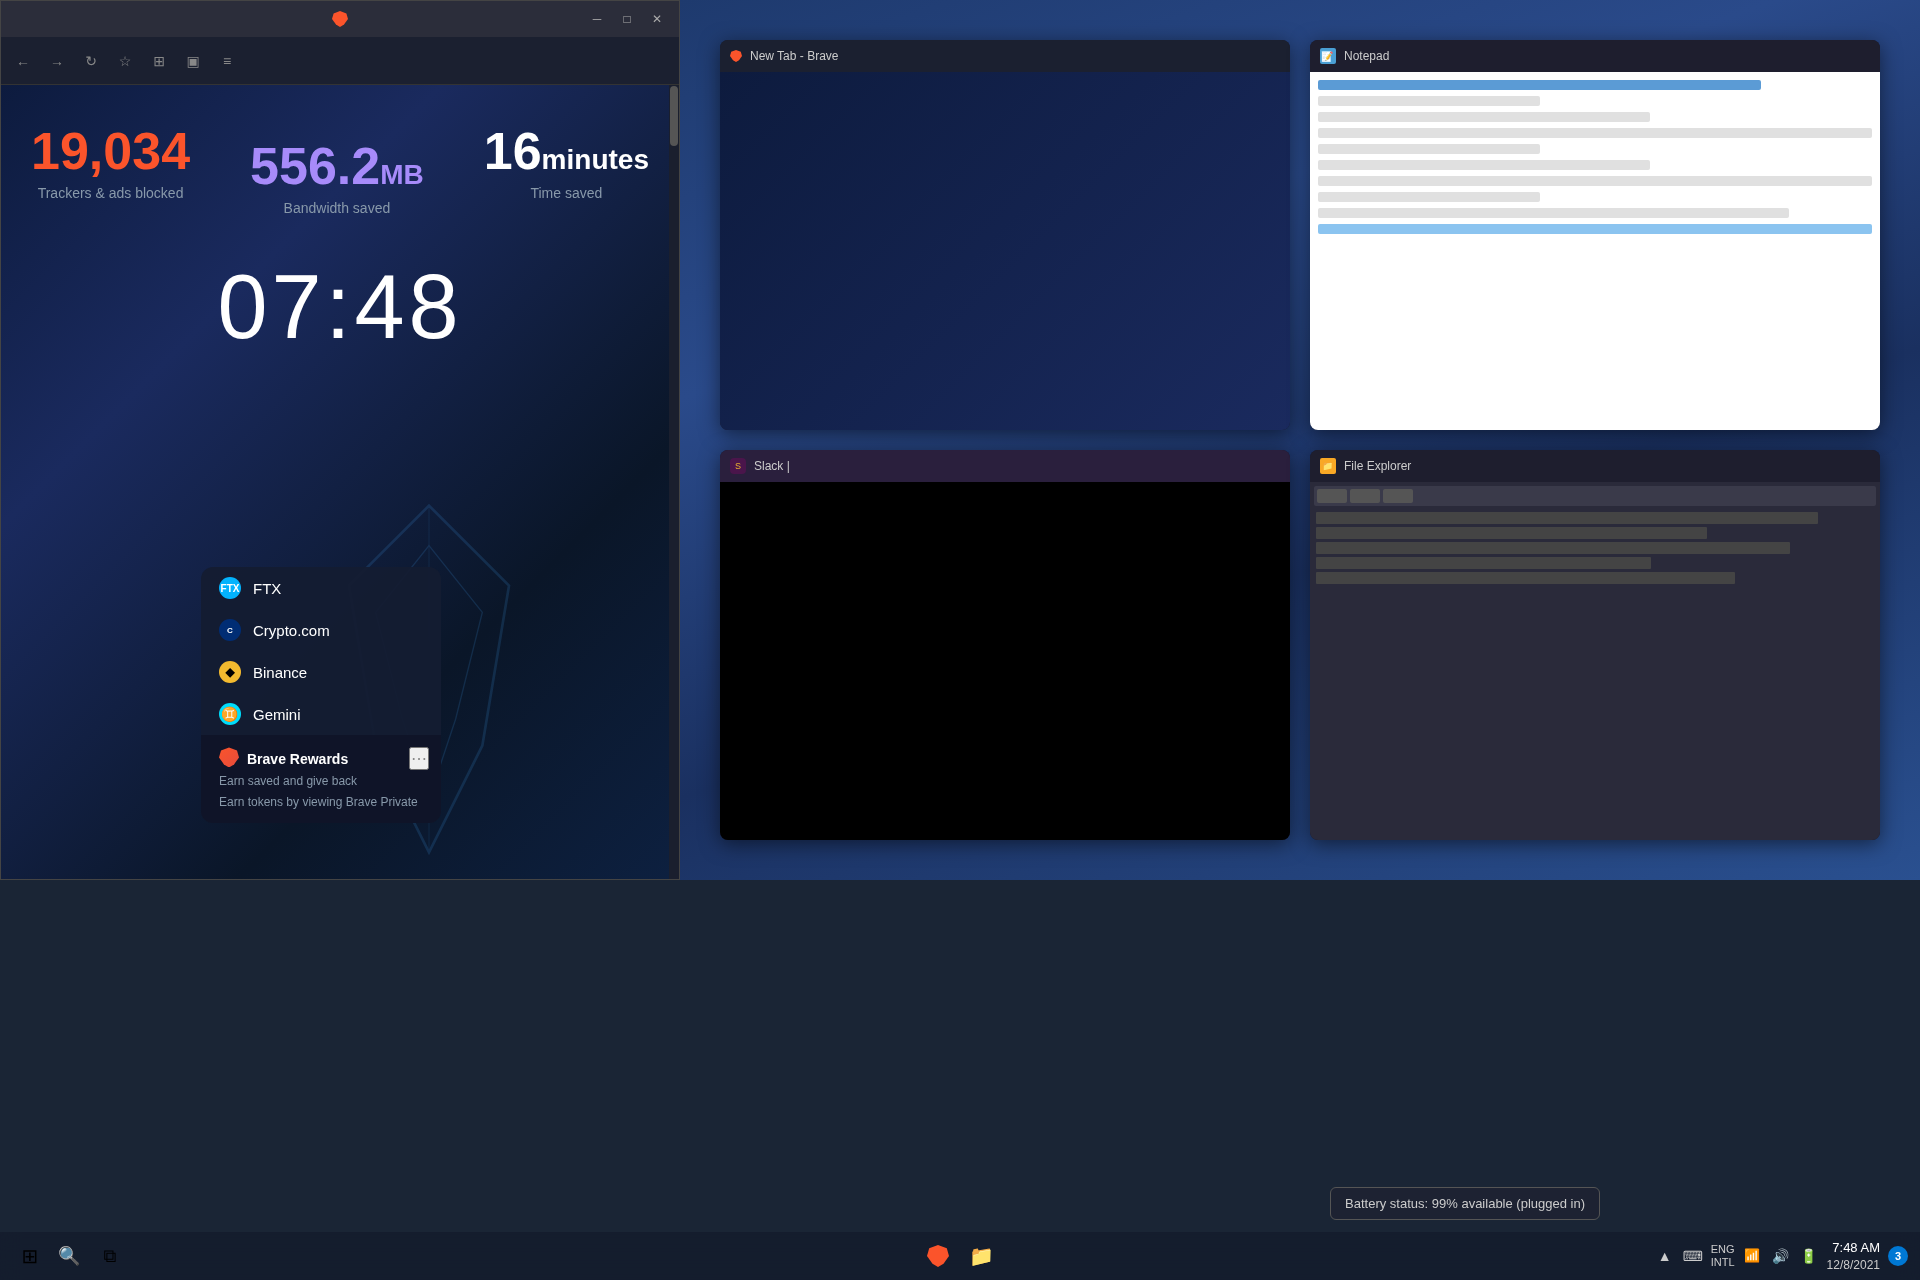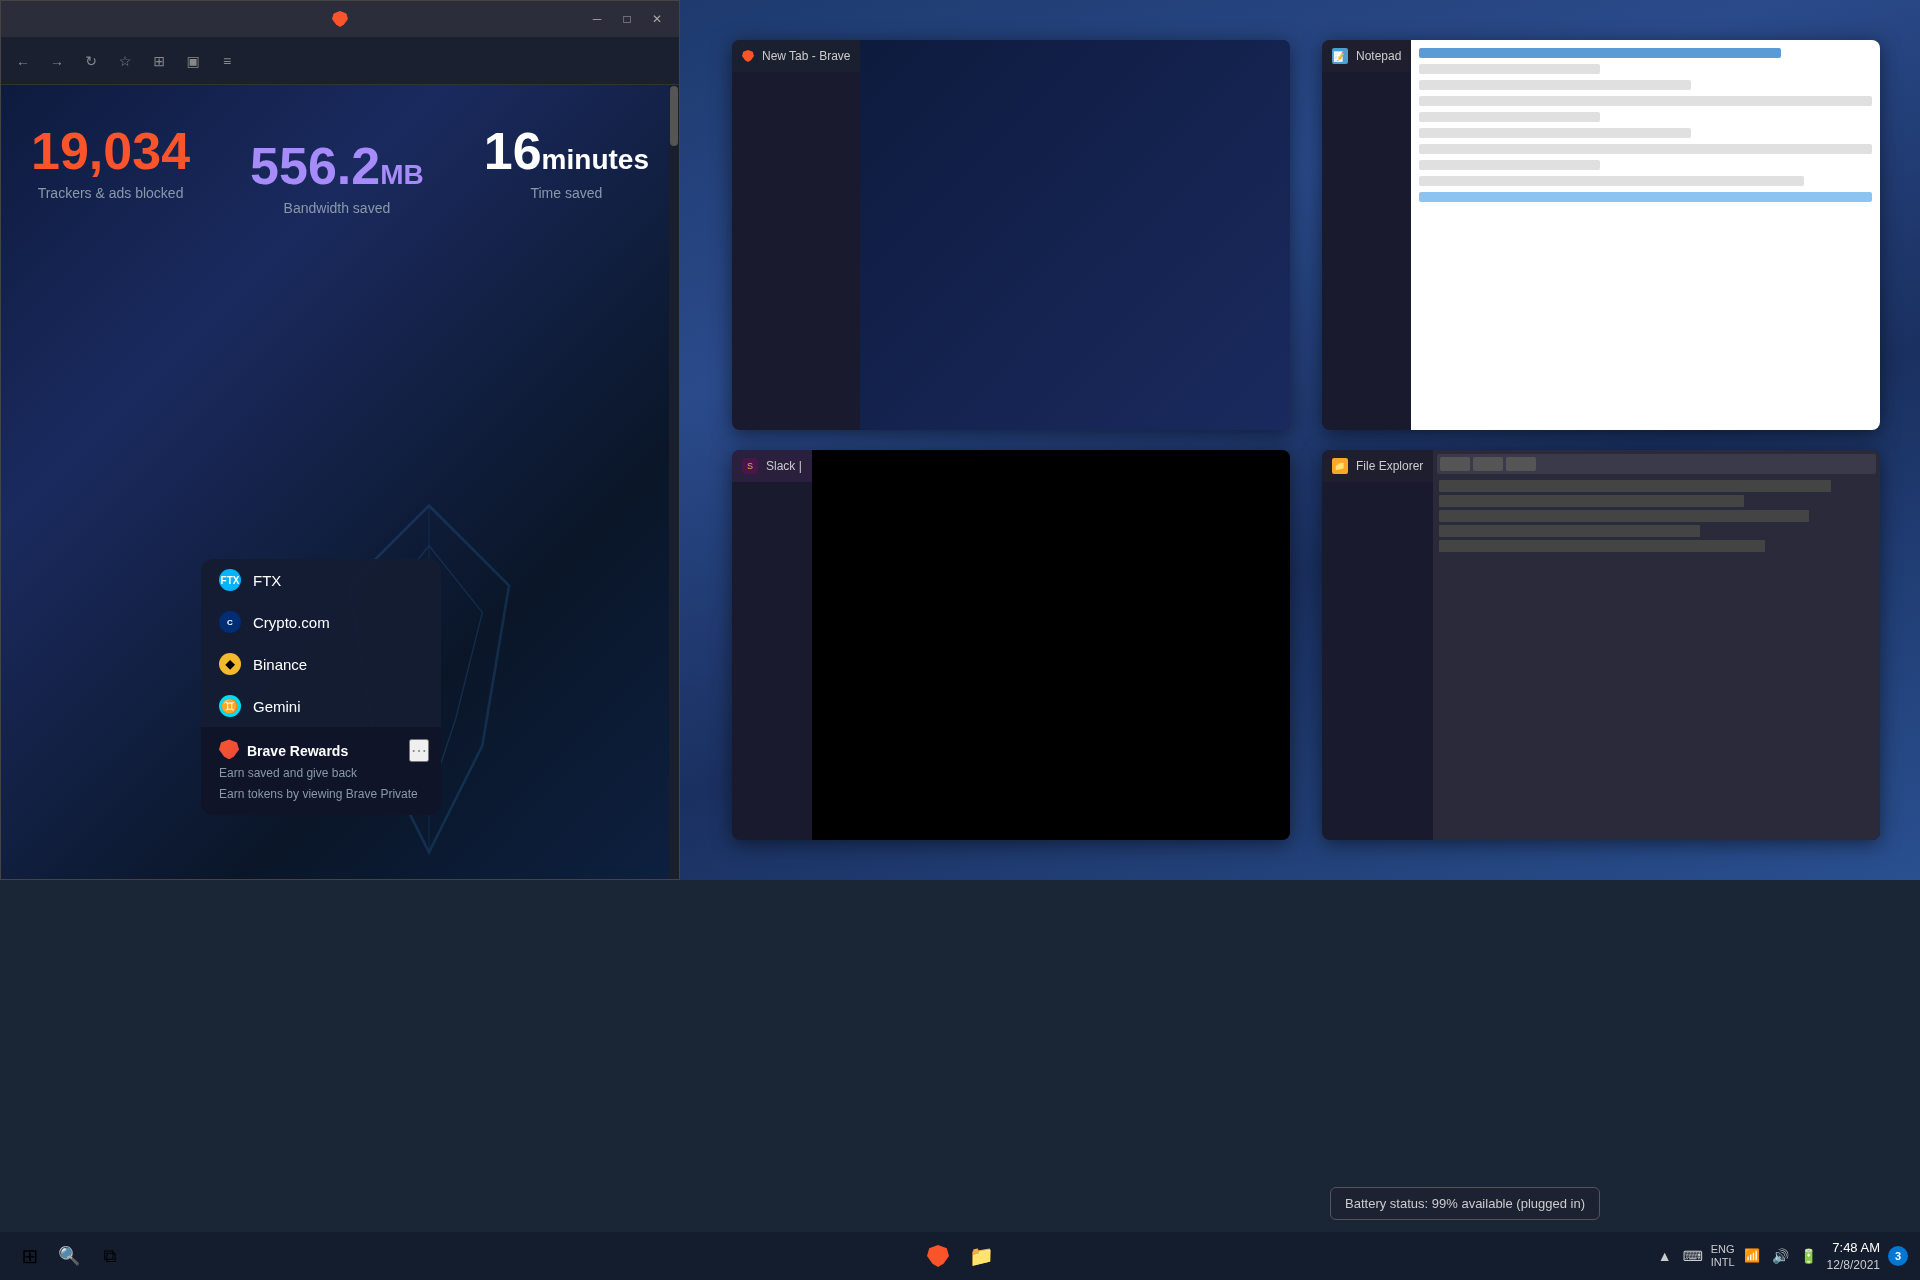--- a/index.html
+++ b/index.html
@@ -218,21 +218,21 @@
       font-size: 90px;
       font-weight: 300;
       color: #fff;
       letter-spacing: 4px;
       margin-top: 20px;
     }
 
     
     #crypto-widget {
       position: absolute;
-      bottom: 64px;
+      bottom: 56px;
       left: 200px;
       width: 240px;
       background: rgba(20, 28, 50, 0.95);
       border-radius: 12px;
       overflow: hidden;
       z-index: 10;
     }
 
     .crypto-item {
       display: flex;
@@ -336,24 +336,23 @@
       gap: 20px;
       padding: 40px;
       align-content: center;
     }
 
     .window-preview {
       background: #1a1a2e;
       border-radius: 8px;
       overflow: hidden;
       display: flex;
-      flex-direction: row;
+      flex-direction: column;
       cursor: pointer;
       box-shadow: 0 4px 20px rgba(0,0,0,0.5);
-      margin-left: 12px;
     }
 
     .preview-titlebar {
       height: 32px;
       display: flex;
       align-items: center;
       padding: 0 10px;
       gap: 8px;
       flex-shrink: 0;
     }
@@ -625,20 +624,21 @@
         <div class="stat-label">Bandwidth saved</div>
       </div>
       <div class="stat-block">
         <div class="stat-number-time">
           <span>16</span><span class="time-unit">minutes</span>
         </div>
         <div class="stat-label">Time saved</div>
       </div>
     </div>
 
+    <div id="clock-display">07:48</div>
 
     <svg id="bg-decoration" viewBox="0 0 200 300">
       <polygon points="100,20 160,80 140,200 100,280 60,200 40,80" fill="none" stroke="#4af" stroke-width="2"></polygon>
       <polygon points="100,50 140,100 120,180 100,240 80,180 60,100" fill="none" stroke="#4af" stroke-width="1"></polygon>
       <line x1="100" y1="20" x2="100" y2="280" stroke="#4af" stroke-width="1" opacity="0.5"></line>
     </svg>
 
     <div id="crypto-widget">
       <div class="crypto-item">
         <div class="crypto-icon ftx-icon">FTX</div>

